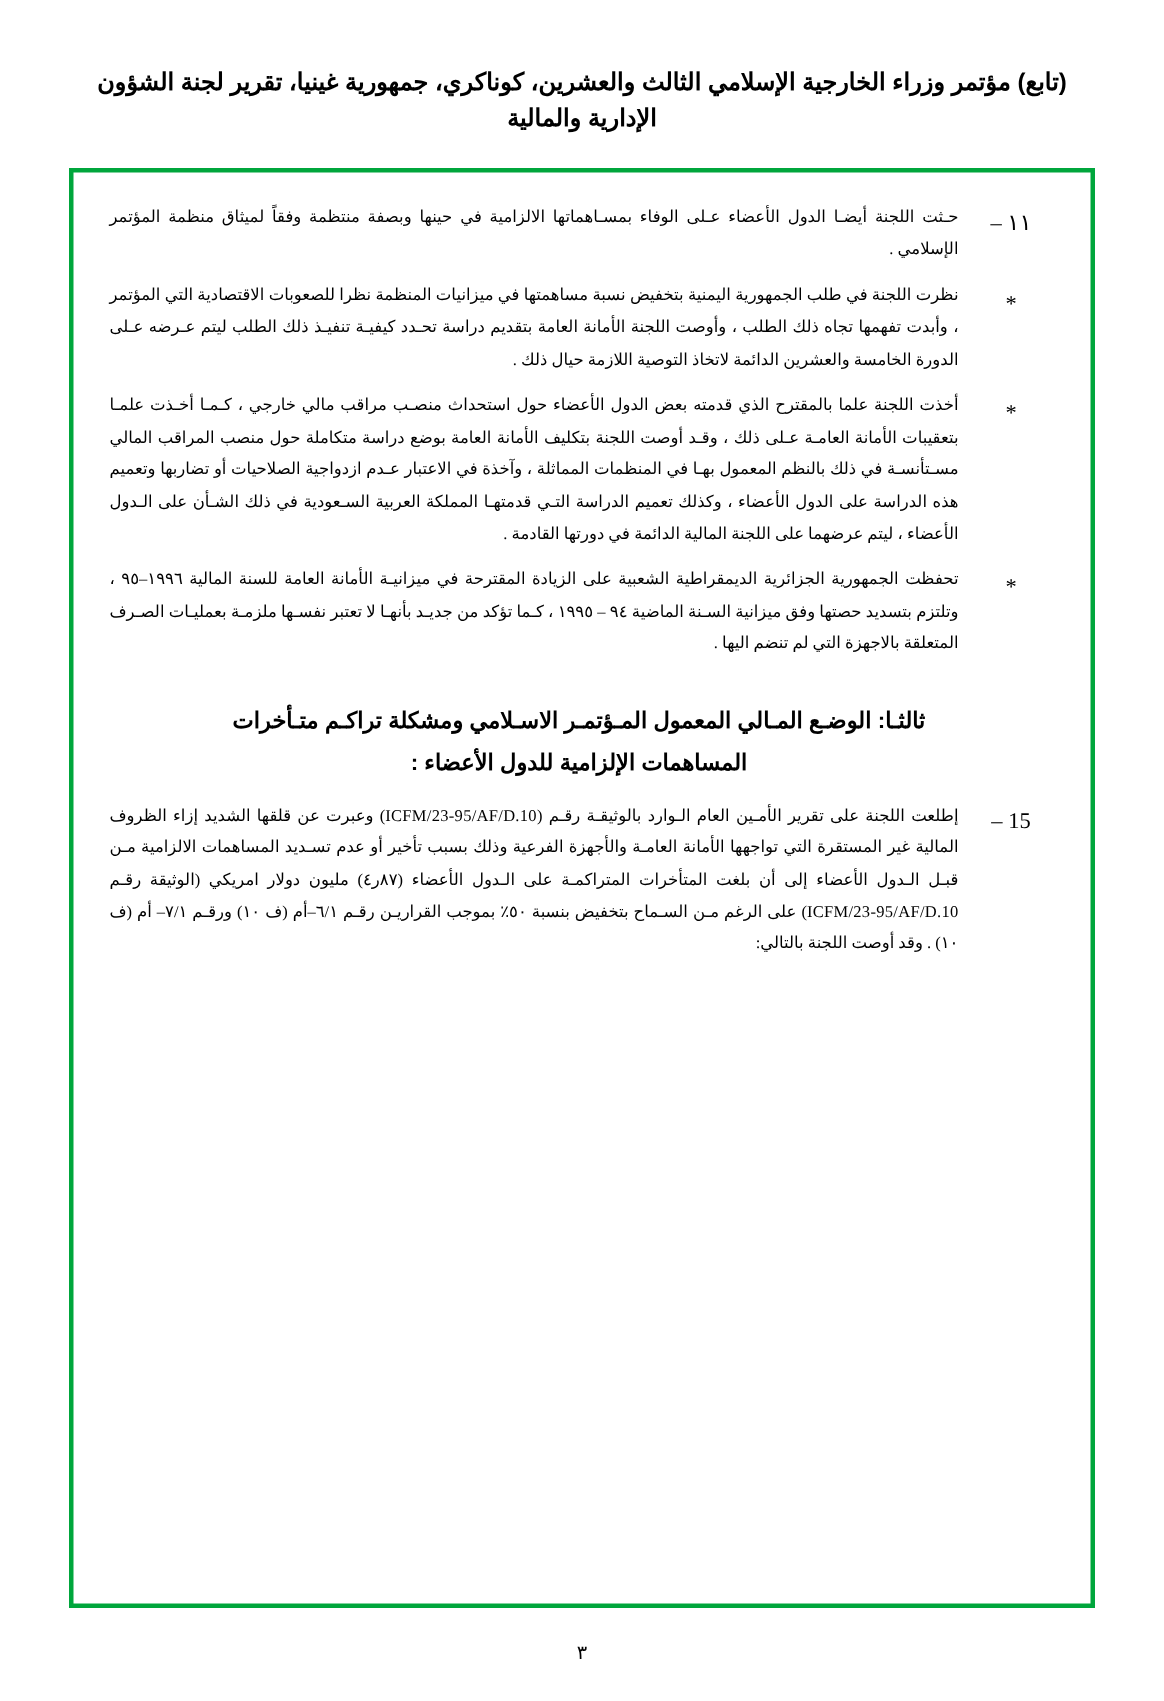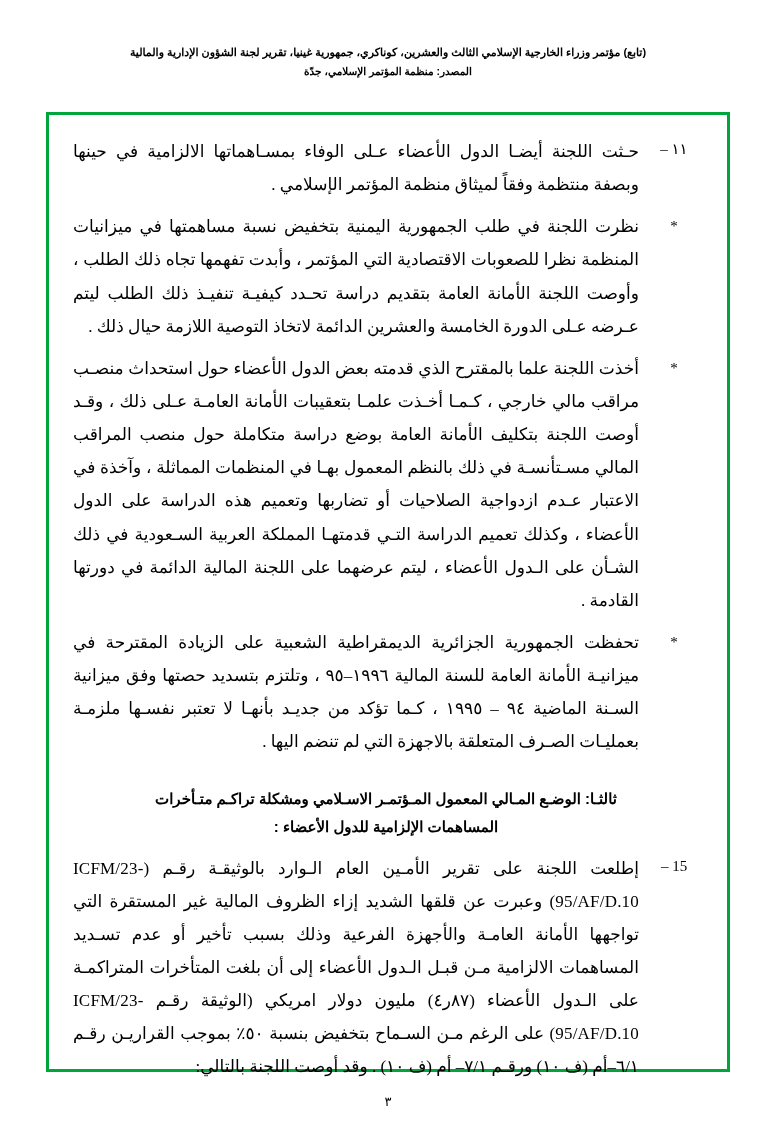--- a/index.html
+++ b/index.html
@@ -26,21 +26,21 @@
     position: absolute;
     top: 44px;
     right: 62px;
     left: 62px;
     text-align: center;
     direction: rtl;
   }
   .doc-header .line1 {
     font-family: "Liberation Sans", sans-serif;
     font-weight: bold;
-    font-size: 11px;
+    font-size: 16px;
     letter-spacing: 0px;
     color: #000;
     line-height: 1.5;
   }
   .doc-header .line2 {
     font-family: "Liberation Sans", sans-serif;
     font-weight: bold;
     font-size: 10.5px;
     color: #000;
     margin-top: 4px;
@@ -82,21 +82,21 @@
     white-space: nowrap;
   }
   .marker.star {
     font-size: 15px;
     padding-top: 2px;
     text-align: center;
     flex: 0 0 58px;
   }
   .body {
     flex: 1 1 auto;
-    font-size: 17px;
+    font-size: 11px;
     line-height: 1.95;
     text-align: justify;
     text-justify: inter-word;
     letter-spacing: 0.2px;
   }
 
   
   .section-head {
     margin-top: 26px;
     margin-bottom: 10px;
@@ -123,21 +123,20 @@
     font-family: "Liberation Serif", serif;
   }
 </style>
 </head>
 <body>
 
 <div class="page">
 
   <div class="doc-header">
     <div class="line1">(تابع) مؤتمر وزراء الخارجية الإسلامي الثالث والعشرين، كوناكري، جمهورية غينيا، تقرير لجنة الشؤون الإدارية والمالية</div>
-    <div class="line2">المصدر:  منظمة المؤتمر الإسلامي، جدّة</div>
   </div>
 
   <div class="frame">
     <div class="frame-inner">
 
       <div class="item">
         <div class="marker">١١ –</div>
         <div class="body">حـثت اللجنة أيضـا الدول الأعضاء عـلى الوفاء بمسـاهماتها الالزامية في حينها وبصفة منتظمة وفقاً لميثاق منظمة المؤتمر الإسلامي .</div>
       </div>
 

